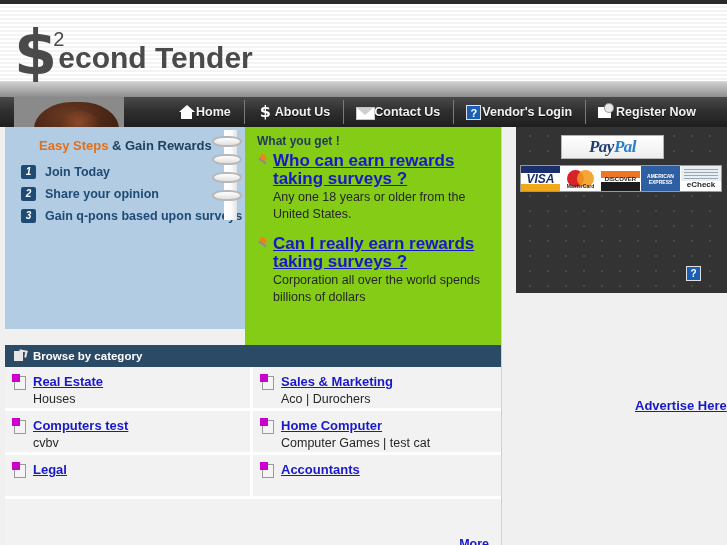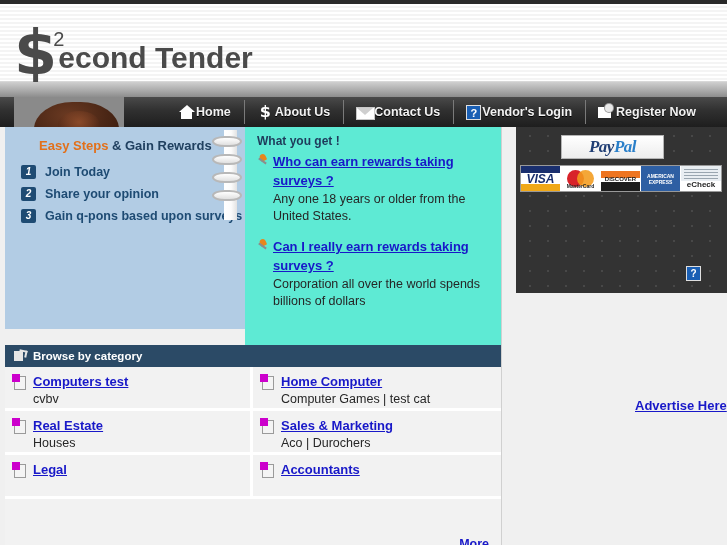--- a/index.html
+++ b/index.html
@@ -238,21 +238,21 @@
   .spiral .ring {
     position: absolute; left: 0px;
     width: 30px; height: 11px;
     border: 2px solid #b8b8b8;
     border-radius: 50%/60%;
     background: linear-gradient(to bottom, #ffffff 0%, #e0e0e0 100%);
   }
   .hero-right {
     position: absolute; left: 245px; top: 0;
     width: 256px; height: 230px;
-    background: #5eead4;
+    background: #84cc16;
   }
   .hero-right-inner { padding: 7px 8px 0 12px; }
   .what-you-get {
     color: #1e3a5a;
     font-size: 12px;
     font-weight: bold;
     margin-bottom: 4px;
   }
   .faq { margin-bottom: 12px; padding-left: 16px; position: relative; }
   .pin {
@@ -267,21 +267,21 @@
     transform: rotate(-25deg);
   }
   .pin::after {
     content: ""; position: absolute; left: 1px; top: 6px;
     width: 9px; height: 2px;
     background: #8c8c8c;
     transform: rotate(35deg);
   }
   .faq-q {
     color: #1818c8;
-    font-size: 13px;
+    font-size: 17px;
     font-weight: bold;
     text-decoration: underline;
     line-height: 18px;
     cursor: pointer;
     display: inline;
   }
   .faq-a {
     color: #262626;
     font-size: 12.5px;
     line-height: 17px;
@@ -586,40 +586,40 @@
       <div class="cat-header">
         <span class="cat-header-ico"></span>
         <span>Browse by category</span>
       </div>
 
       <div class="cat-body">
 
         <div class="cat-row">
           <div class="cat-cell">
             <span class="cat-ico"></span>
+            <a class="cat-name">Real Estate</a>
+            <div class="cat-sub">Houses</div>
+          </div>
+          <div class="cat-cell">
+            <span class="cat-ico"></span>
+            <a class="cat-name">Sales &amp; Marketing</a>
+            <div class="cat-sub">Aco | Durochers</div>
+          </div>
+        </div>
+
+        <div class="cat-row">
+          <div class="cat-cell">
+            <span class="cat-ico"></span>
             <a class="cat-name">Computers test</a>
             <div class="cat-sub">cvbv</div>
           </div>
           <div class="cat-cell">
             <span class="cat-ico"></span>
             <a class="cat-name">Home Computer</a>
             <div class="cat-sub">Computer Games | test cat</div>
-          </div>
-        </div>
-
-        <div class="cat-row">
-          <div class="cat-cell">
-            <span class="cat-ico"></span>
-            <a class="cat-name">Real Estate</a>
-            <div class="cat-sub">Houses</div>
-          </div>
-          <div class="cat-cell">
-            <span class="cat-ico"></span>
-            <a class="cat-name">Sales &amp; Marketing</a>
-            <div class="cat-sub">Aco | Durochers</div>
           </div>
         </div>
 
         <div class="cat-row">
           <div class="cat-cell">
             <span class="cat-ico"></span>
             <a class="cat-name">Legal</a>
           </div>
           <div class="cat-cell">
             <span class="cat-ico"></span>

